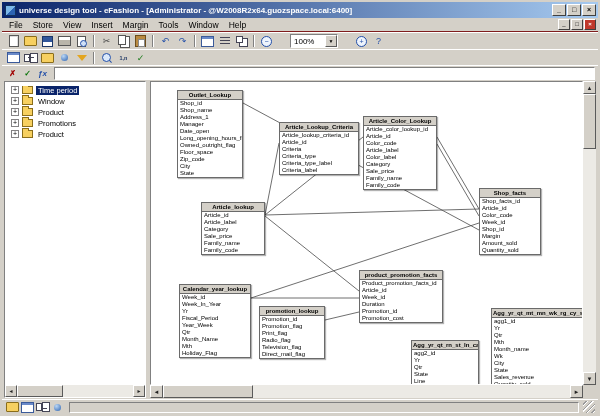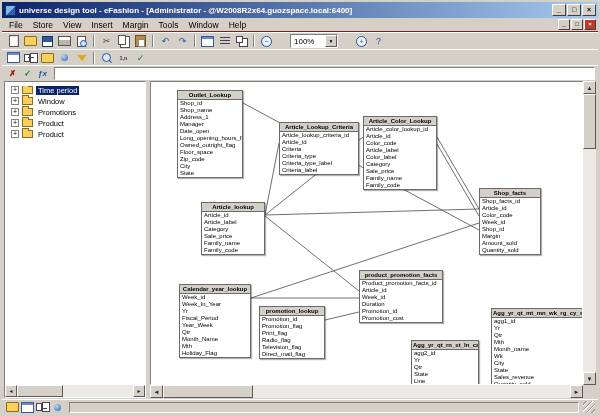--- a/index.html
+++ b/index.html
@@ -190,26 +190,26 @@
             <span class="tree-label selected">Time period</span>
           </div>
           <div class="tree-item">
             <span class="expander">+</span>
             <span class="tree-folder"></span>
             <span class="tree-label">Window</span>
           </div>
           <div class="tree-item">
             <span class="expander">+</span>
             <span class="tree-folder"></span>
+            <span class="tree-label">Product</span>
+          </div>
+          <div class="tree-item">
+            <span class="expander">+</span>
+            <span class="tree-folder"></span>
             <span class="tree-label">Promotions</span>
-          </div>
-          <div class="tree-item">
-            <span class="expander">+</span>
-            <span class="tree-folder"></span>
-            <span class="tree-label">Product</span>
           </div>
           <div class="tree-item">
             <span class="expander">+</span>
             <span class="tree-folder"></span>
             <span class="tree-label">Product</span>
           </div>
         </div>
       <div class="sb-hscroll">
         <span class="sc-btn sm">◄</span>
         <span class="hthumb sm"></span>

